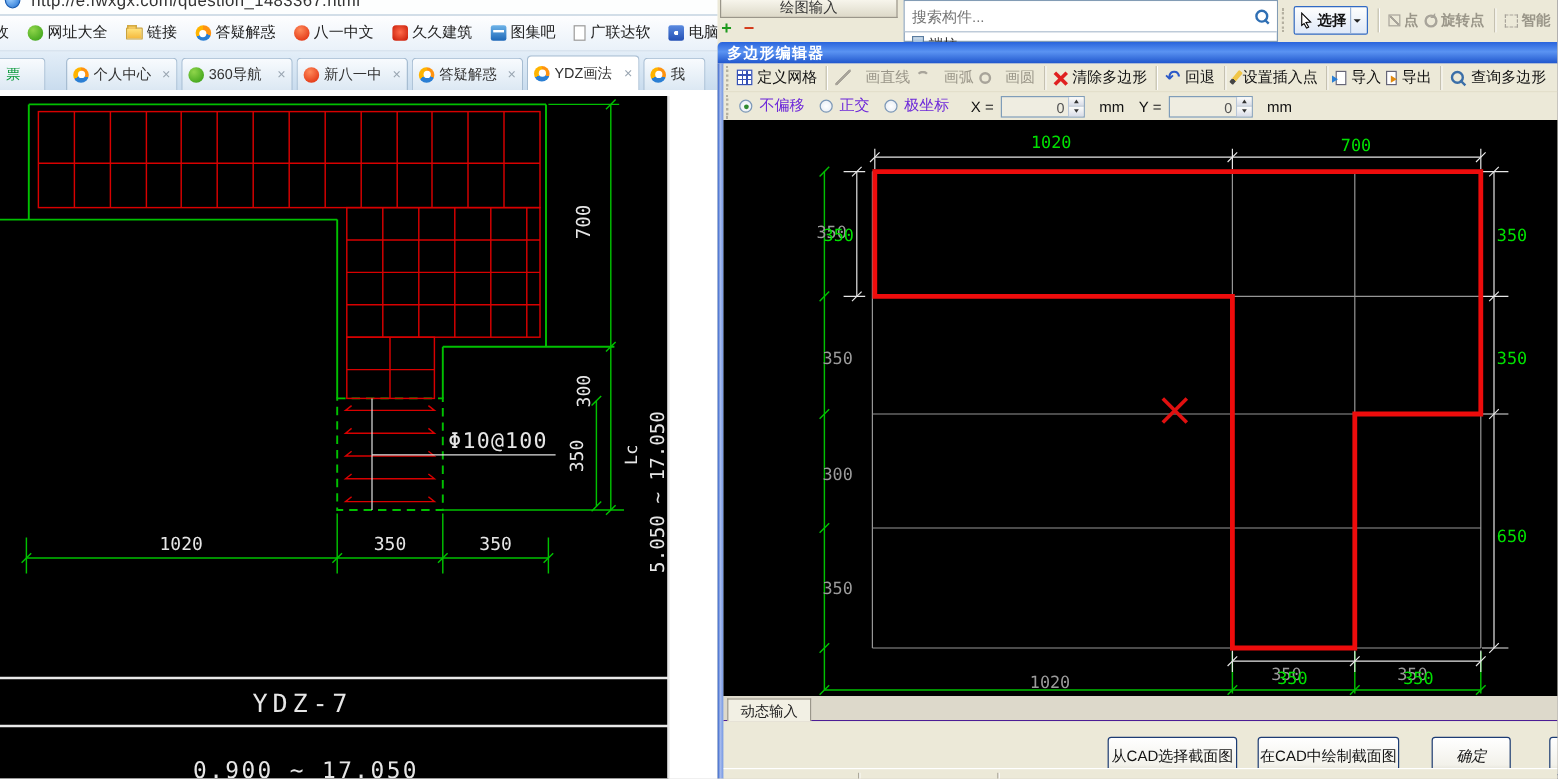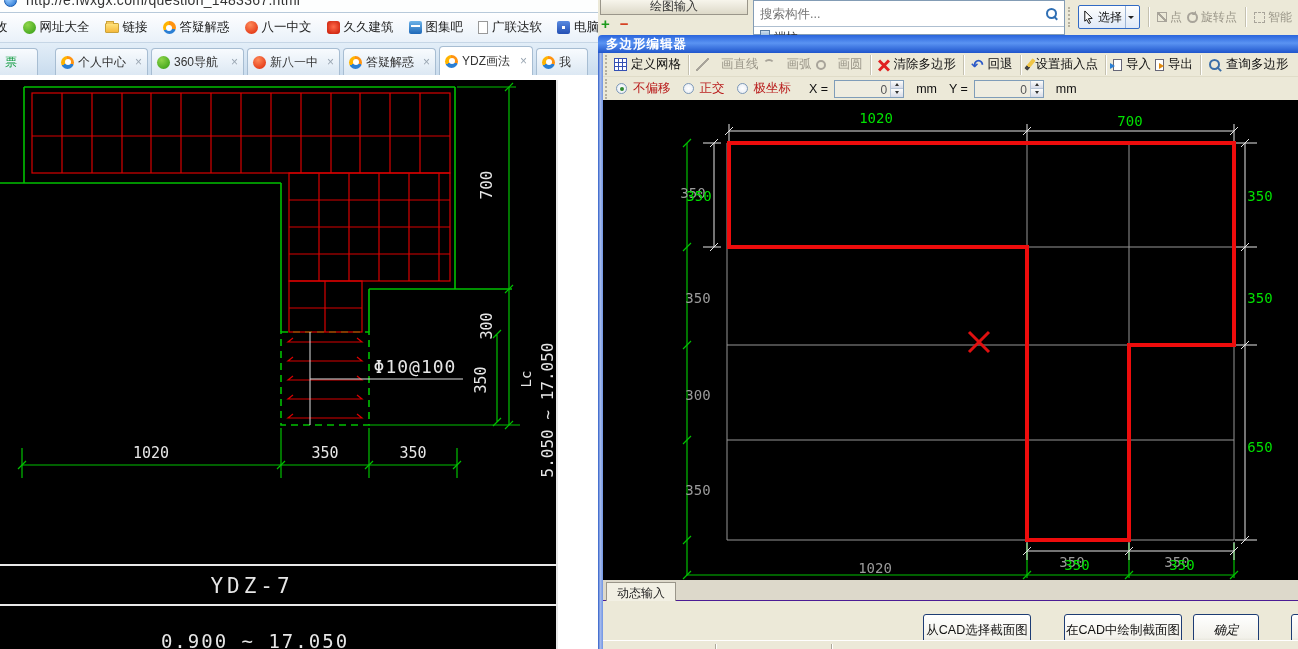--- a/index.html
+++ b/index.html
@@ -48,21 +48,21 @@
              border:1px solid #9a968a;border-top:none;font-size:12px;color:#333;text-align:center;overflow:hidden;line-height:13px;}
   .pm{position:absolute;left:3px;top:15px;font-size:15px;font-weight:bold;}
   .pm .plus{color:#1d9a1d;margin-right:10px;} .pm .minus{color:#d43a1a;}
   .listpanel{position:absolute;left:155px;top:0;width:312px;height:35px;background:#fff;border:1px solid #839cb5;}
   .searchbox{width:100%;height:26px;border:none;border-bottom:1px solid #aebfd0;padding:4px 24px 4px 6px;font-size:12.5px;color:#0f766e;outline:none;}
   .mag{position:absolute;right:5px;top:6px;width:14px;height:14px;}
   .mag::before{content:"";position:absolute;width:7px;height:7px;border:2px solid #2f6fb4;border-radius:50%;left:1px;top:1px;}
   .mag::after{content:"";position:absolute;width:5px;height:2px;background:#2f6fb4;transform:rotate(45deg);left:8px;top:10px;}
   .treerow{position:absolute;left:6px;top:28px;height:7px;overflow:hidden;display:flex;gap:4px;align-items:flex-start;font-size:12px;color:#333;}
   .treeic{width:10px;height:9px;background:linear-gradient(#cfe0f0,#7fa4c8);border:1px solid #5a7ca0;margin-top:1px;}
-  .appbar{position:absolute;left:470px;top:2px;width:230px;height:30px;display:flex;align-items:center;gap:5px;overflow:hidden;}
+  .appbar{position:absolute;left:470px;top:2px;width:230px;height:30px;display:flex;align-items:center;gap:5px;overflow:hidden;font-weight:bold;}
   .grip{width:3px;height:20px;border-left:2px dotted #b4b0a0;margin-right:2px;}
   .selbtn{display:flex;align-items:center;height:24px;border:1px solid #316ac5;border-radius:2px;
           background:linear-gradient(#fefefd,#dfe9f8);padding:0 3px;gap:3px;font-size:12px;color:#111;}
   .ddown{width:11px;height:22px;display:flex;align-items:center;justify-content:center;border-left:1px solid #9db4d4;}
   .tri{width:0;height:0;border:3.5px solid transparent;border-top-color:#222;margin-top:3px;}
   .tbdis{display:flex;align-items:center;gap:3px;font-size:12px;color:#9a9689;white-space:nowrap;}
   .sepv{width:1px;height:20px;background:#c5c1b0;box-shadow:1px 0 0 #fff;margin:0 3px;}
   .icn-bx{width:10px;height:10px;border:1px solid #a8a49a;background:linear-gradient(45deg,transparent 42%,#a8a49a 42% 58%,transparent 58%);}
   .icn-rot{width:11px;height:11px;border:2px solid #a8a49a;border-radius:50%;position:relative;}
   .icn-rot::after{content:"";position:absolute;right:-3px;top:-2px;border:3px solid transparent;border-left-color:#a8a49a;transform:rotate(45deg);}
@@ -90,21 +90,21 @@
   .undo-g{color:#2b59c8;font-size:15px;font-weight:bold;line-height:13px;}
   .icn-pen{width:4px;height:13px;background:linear-gradient(#f0c545 70%,#444 70%);transform:rotate(40deg);border-radius:1px;}
   .icn-page{width:9px;height:12px;background:#fff;border:1px solid #667;position:relative;}
   .icn-page.imp::after{content:"";position:absolute;left:-4px;top:3px;border:3px solid transparent;border-left:5px solid #2b7fd4;}
   .icn-page.exp::after{content:"";position:absolute;right:-4px;top:3px;border:3px solid transparent;border-left:5px solid #e08a10;}
   .icn-mag{width:14px;height:14px;position:relative;}
   .icn-mag::before{content:"";position:absolute;width:7px;height:7px;border:2px solid #3a6ea8;border-radius:50%;left:1px;top:1px;}
   .icn-mag::after{content:"";position:absolute;width:6px;height:2px;background:#3a6ea8;transform:rotate(45deg);left:8px;top:10px;}
   .rdo{width:11px;height:11px;border-radius:50%;border:1px solid #7c98b8;background:radial-gradient(#fff,#e4eaf2);position:relative;}
   .rdo.sel::after{content:"";position:absolute;inset:2.5px;border-radius:50%;background:#2f8a2f;}
-  .rlabel{font-size:12.5px;color:#b91c1c;margin-right:6px;}
+  .rlabel{font-size:12.5px;color:#6d28d9;margin-right:6px;}
   .xylab{font-size:12.5px;color:#111;margin-left:6px;}
   .spinfield{display:flex;height:18px;border:1px solid #7f9db9;background:#efede1;}
   .spinval{width:55px;font-size:12px;color:#555;text-align:right;padding:2px 3px 0 0;}
   .spinner{width:13px;border-left:1px solid #b8c6d8;display:flex;flex-direction:column;}
   .spinner span{flex:1;display:flex;align-items:center;justify-content:center;background:linear-gradient(#fdfdfb,#d8dce8);border-bottom:1px solid #b8c6d8;}
   .spinner span:last-child{border-bottom:none;}
   .sp-up{width:0;height:0;border:2.5px solid transparent;border-bottom:3.5px solid #333;margin-top:-2px;}
   .sp-dn{width:0;height:0;border:2.5px solid transparent;border-top:3.5px solid #333;margin-bottom:-2px;}
   .dcanvas{position:absolute;left:0;top:47px;width:695px;height:480px;background:#000;}
   .dynrow{position:absolute;left:0;top:527px;width:695px;height:21px;background:#ddd9cb;border-bottom:1px solid #4c1d95;}
@@ -437,21 +437,21 @@
               <text x="579" y="470" fill="#00e000">350</text>
             </g>
           </svg>
         </div>
 
         <div class="dynrow">
           <span class="dyntab">动态输入</span>
         </div>
         <div class="btnrow">
           <span class="xpbtn" style="left:320px;width:108px;">从CAD选择截面图</span>
-          <span class="xpbtn" style="left:461px;width:118px;">在CAD中绘制截面图</span>
+          <span class="xpbtn" style="left:445px;width:118px;">在CAD中绘制截面图</span>
           <span class="xpbtn" style="left:590px;width:66px;font-style:italic;">确定</span>
           <span class="xpbtn" style="left:688px;width:60px;justify-content:flex-start;padding-left:14px;">取消</span>
         </div>
         <div class="statusbar">
           <span class="stdiv" style="left:112px;"></span>
           <span class="stdiv" style="left:228px;"></span>
         </div>
       </div>
     </div>
   </div>

